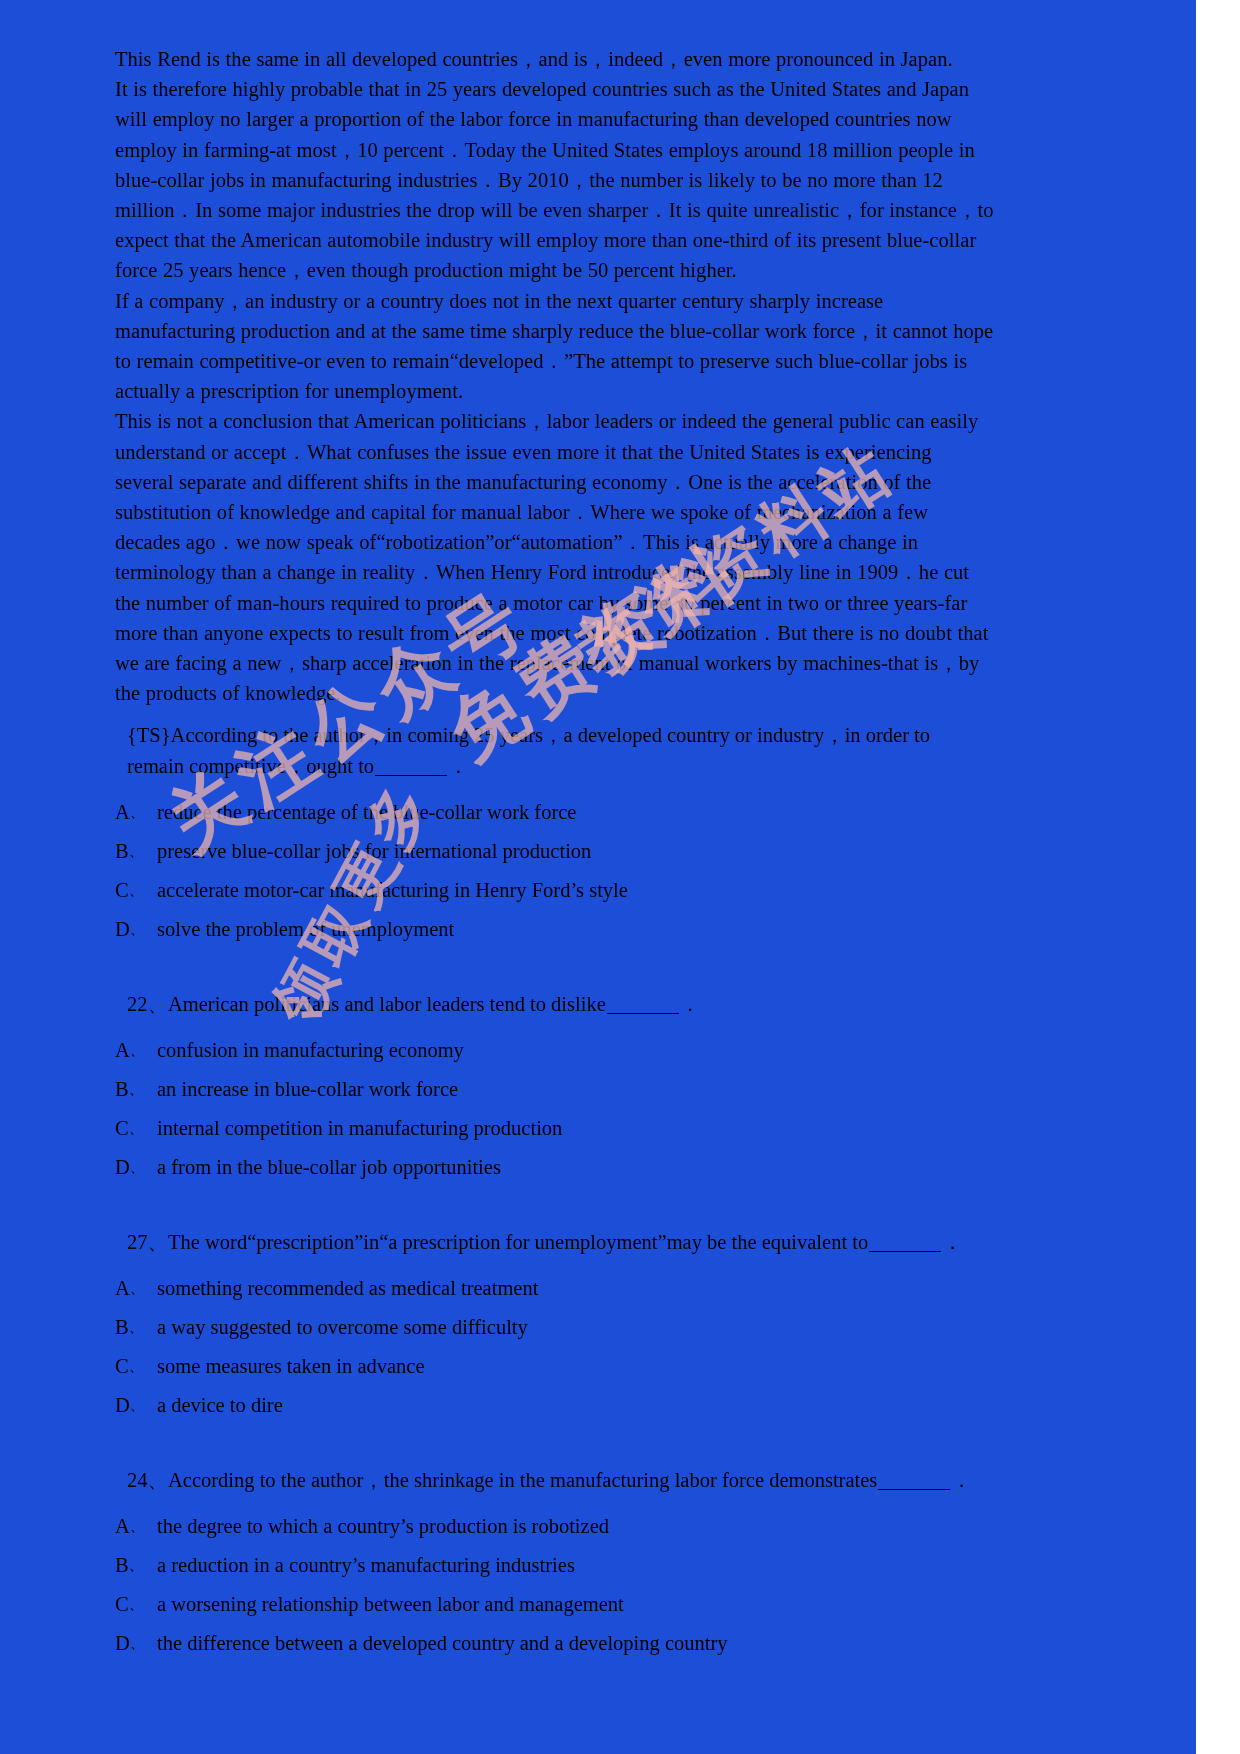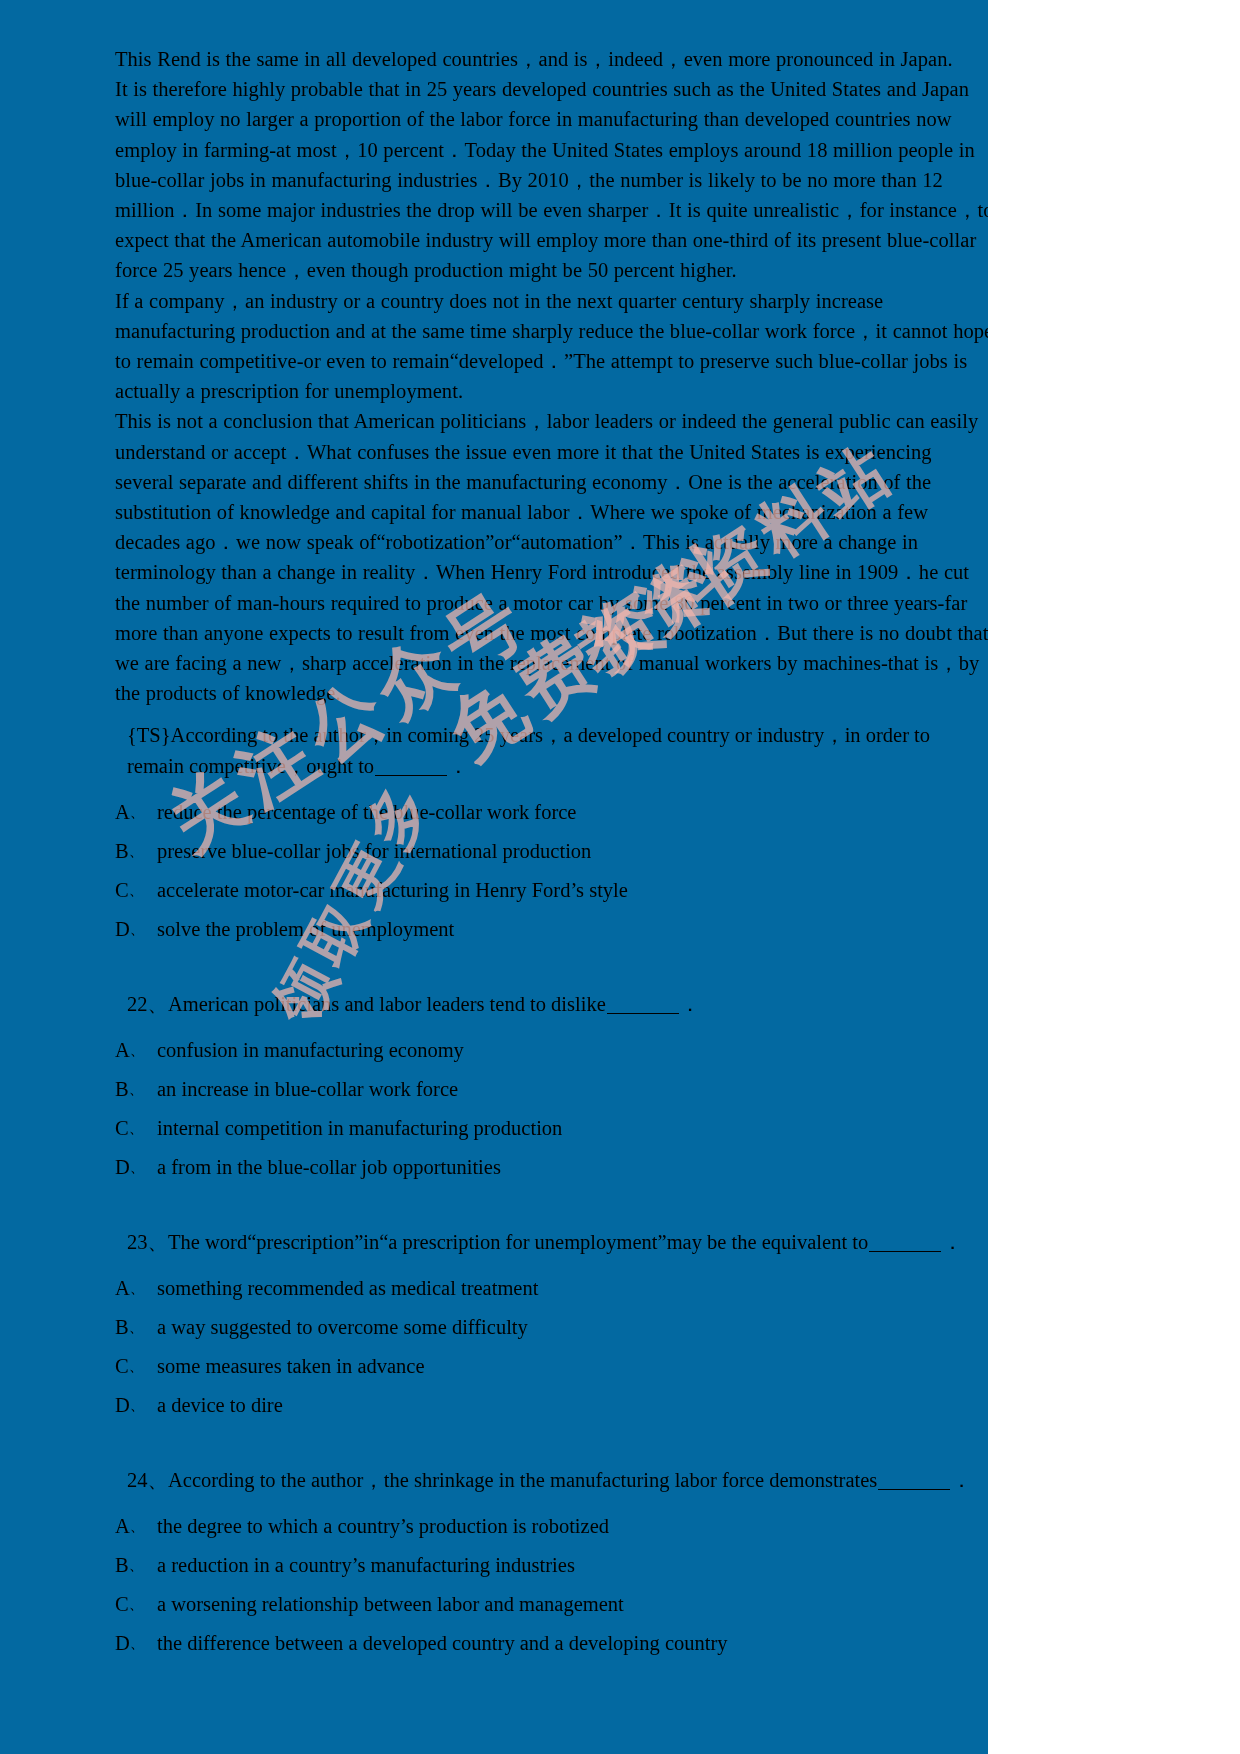--- a/index.html
+++ b/index.html
@@ -2,23 +2,23 @@
 <html><head>
 <meta charset="utf-8">
 <style>
   html, body {
     margin: 0;
     padding: 0;
     background: #ffffff;
   }
   .page {
     position: relative;
-    width: 988px;
+    width: 1196px;
     height: 1754px;
-    background: #0369a1;
+    background: #1d4ed8;
     overflow: hidden;
     font-family: "Liberation Serif", "DejaVu Serif", serif;
     color: #000000;
   }
   .content {
     position: absolute;
     left: 115px;
     top: 44px;
     width: 880px;
   }
@@ -148,21 +148,21 @@
         <li class="opt"><span class="lbl"><span>A</span><span class="mk">、</span></span><span>confusion in manufacturing economy</span></li>
         <li class="opt"><span class="lbl"><span>B</span><span class="mk">、</span></span><span>an increase in blue-collar work force</span></li>
         <li class="opt"><span class="lbl"><span>C</span><span class="mk">、</span></span><span>internal competition in manufacturing production</span></li>
         <li class="opt"><span class="lbl"><span>D</span><span class="mk">、</span></span><span>a from in the blue-collar job opportunities</span></li>
       </ul>
     </div>
 
     <div class="gap"></div>
 
     <div class="qblock">
-      <p class="qstem"><span>23、</span><span>The word“prescription”in“a prescription for unemployment”may be the equivalent to</span><span class="blank"></span><span>．</span></p>
+      <p class="qstem"><span>27、</span><span>The word“prescription”in“a prescription for unemployment”may be the equivalent to</span><span class="blank"></span><span>．</span></p>
       <ul class="opts">
         <li class="opt"><span class="lbl"><span>A</span><span class="mk">、</span></span><span>something recommended as medical treatment</span></li>
         <li class="opt"><span class="lbl"><span>B</span><span class="mk">、</span></span><span>a way suggested to overcome some difficulty</span></li>
         <li class="opt"><span class="lbl"><span>C</span><span class="mk">、</span></span><span>some measures taken in advance</span></li>
         <li class="opt"><span class="lbl"><span>D</span><span class="mk">、</span></span><span>a device to dire</span></li>
       </ul>
     </div>
 
     <div class="gap"></div>
 

